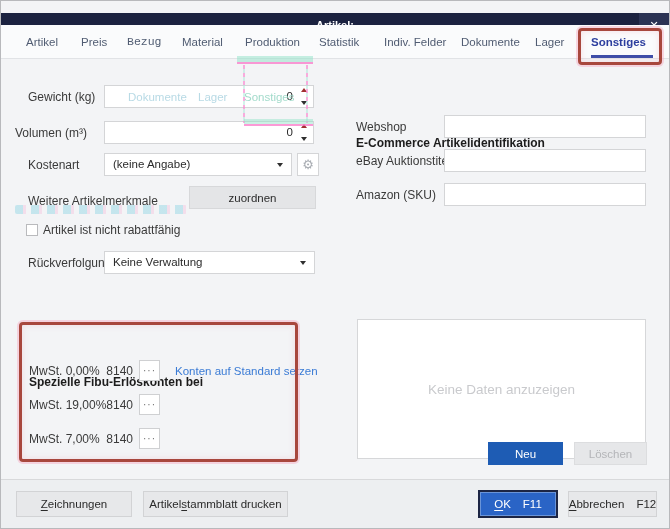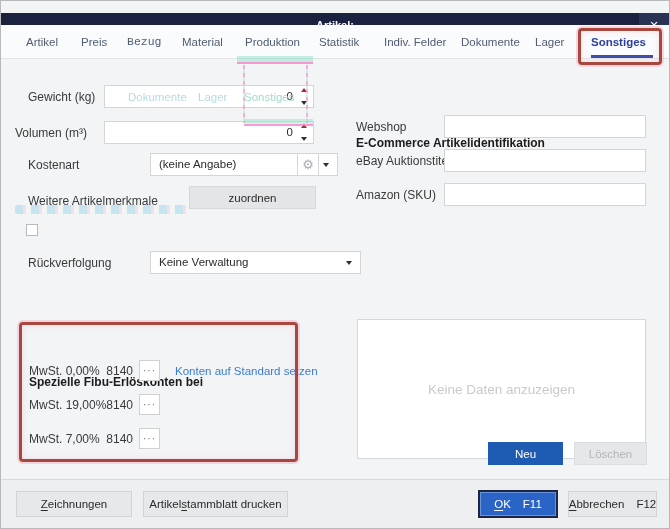--- a/index.html
+++ b/index.html
@@ -30,21 +30,21 @@
   
   .lbl{position:absolute;font-size:12px;color:#3a3a3a;height:14px;line-height:14px;white-space:nowrap;}
   .heading{position:absolute;font-size:12px;font-weight:bold;color:#1c1c1c;white-space:nowrap;margin-top:43px;}
   .inputbox{position:absolute;height:23px;background:#fff;border:1px solid #d4d5d7;font-size:11.5px;color:#2b2b2b;padding:0 6px;}
   input.inputbox{outline:none;}
   .spinfield{position:absolute;height:23px;background:#fff;border:1px solid #d4d5d7;}
   .spinval{position:absolute;right:20px;top:0;height:21px;line-height:21px;font-size:11.5px;color:#2b2b2b;}
   .spinner{position:absolute;right:3px;top:2px;width:12px;height:17px;display:flex;flex-direction:column;justify-content:space-between;align-items:center;cursor:pointer;}
   .arr-up{width:0;height:0;border-left:3.5px solid transparent;border-right:3.5px solid transparent;border-bottom:4px solid #a03030;}
   .arr-dn{width:0;height:0;border-left:3.5px solid transparent;border-right:3.5px solid transparent;border-top:4px solid #2f2f2f;}
-  .dropdown{position:absolute;height:23px;background:#fff;border:1px solid #d4d5d7;cursor:pointer;margin-left:46px;}
+  .dropdown{position:absolute;height:23px;background:#fff;border:1px solid #d4d5d7;cursor:pointer;}
   .dropdown .dd-text{position:absolute;left:8px;top:0;height:21px;line-height:21px;font-size:11.5px;color:#2b2b2b;white-space:nowrap;}
   .dd-caret{position:absolute;right:8px;top:9px;width:0;height:0;border-left:3.5px solid transparent;border-right:3.5px solid transparent;border-top:4px solid #2f2f2f;}
   .btn-gray{position:absolute;background:#e4e5e7;border:1px solid #d7d8da;font-size:11.5px;color:#2b2b2b;
             display:flex;align-items:center;justify-content:center;cursor:pointer;white-space:nowrap;}
   .checkbox{position:absolute;width:12px;height:12px;background:#fff;border:1px solid #b9babd;cursor:pointer;}
   .link{position:absolute;font-size:11.5px;color:#3a7bd5;cursor:pointer;white-space:nowrap;}
   .dots-btn{position:absolute;width:21px;height:21px;background:#fff;border:1px solid #cfd0d2;color:#6e6e6e;
             font-size:10px;letter-spacing:1px;display:flex;align-items:center;justify-content:center;cursor:pointer;}
   .gearbtn{position:absolute;left:296px;top:152px;width:22px;height:23px;background:#fff;border:1px solid #d4d5d7;
            display:flex;align-items:center;justify-content:center;color:#a9adb3;font-size:13px;cursor:pointer;}
@@ -142,20 +142,21 @@
     <i class="dd-caret"></i>
   </div>
   <div class="gearbtn">
     <span>⚙</span>
   </div>
 
   <div class="lbl" style="left:27px;top:193px;">Weitere Artikelmerkmale</div>
   <div class="btn-gray" style="left:188px;top:185px;width:127px;height:23px;">zuordnen</div>
 
   <div class="checkbox" style="left:25px;top:223px;"></div>
+  <div class="lbl" style="left:42px;top:222px;">Artikel ist nicht rabattfähig</div>
 
   <div class="lbl" style="left:27px;top:255px;">Rückverfolgung</div>
   <div class="dropdown" style="left:103px;top:250px;width:211px;">
     <span class="dd-text">Keine Verwaltung</span>
     <i class="dd-caret"></i>
   </div>
 
   <div class="heading" style="left:28px;top:331px;">Spezielle Fibu-Erlöskonten bei</div>
 
   <div class="lbl" style="left:28px;top:363px;">MwSt. 0,00%</div>

